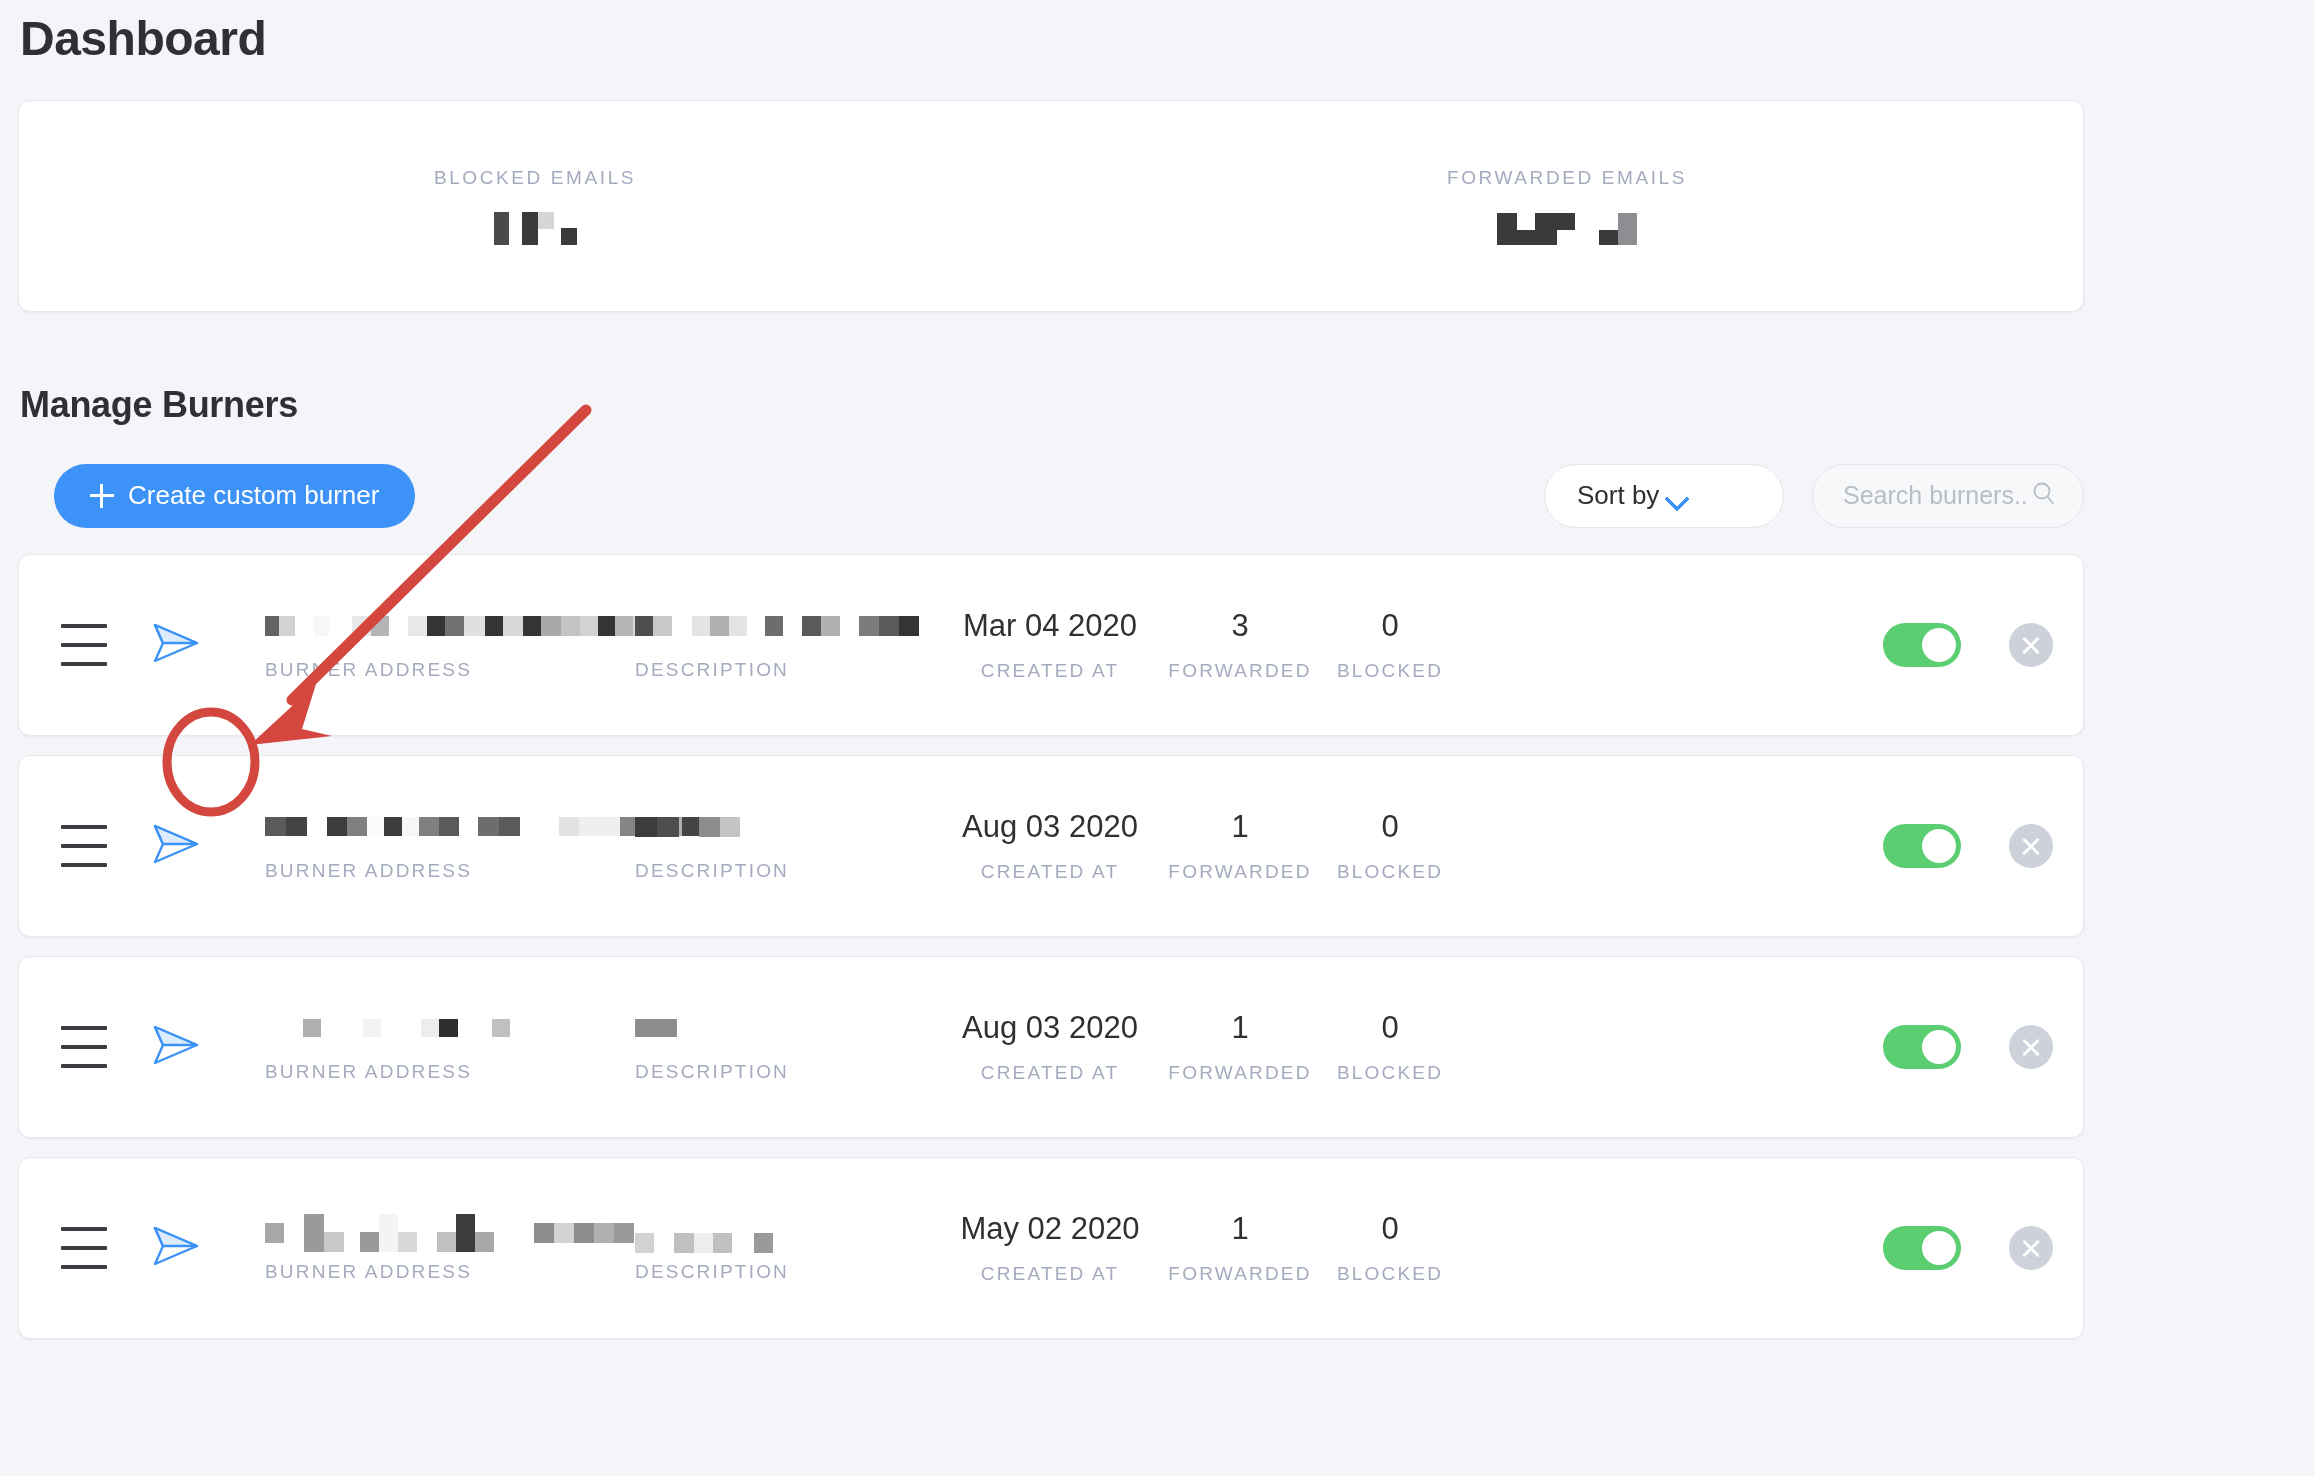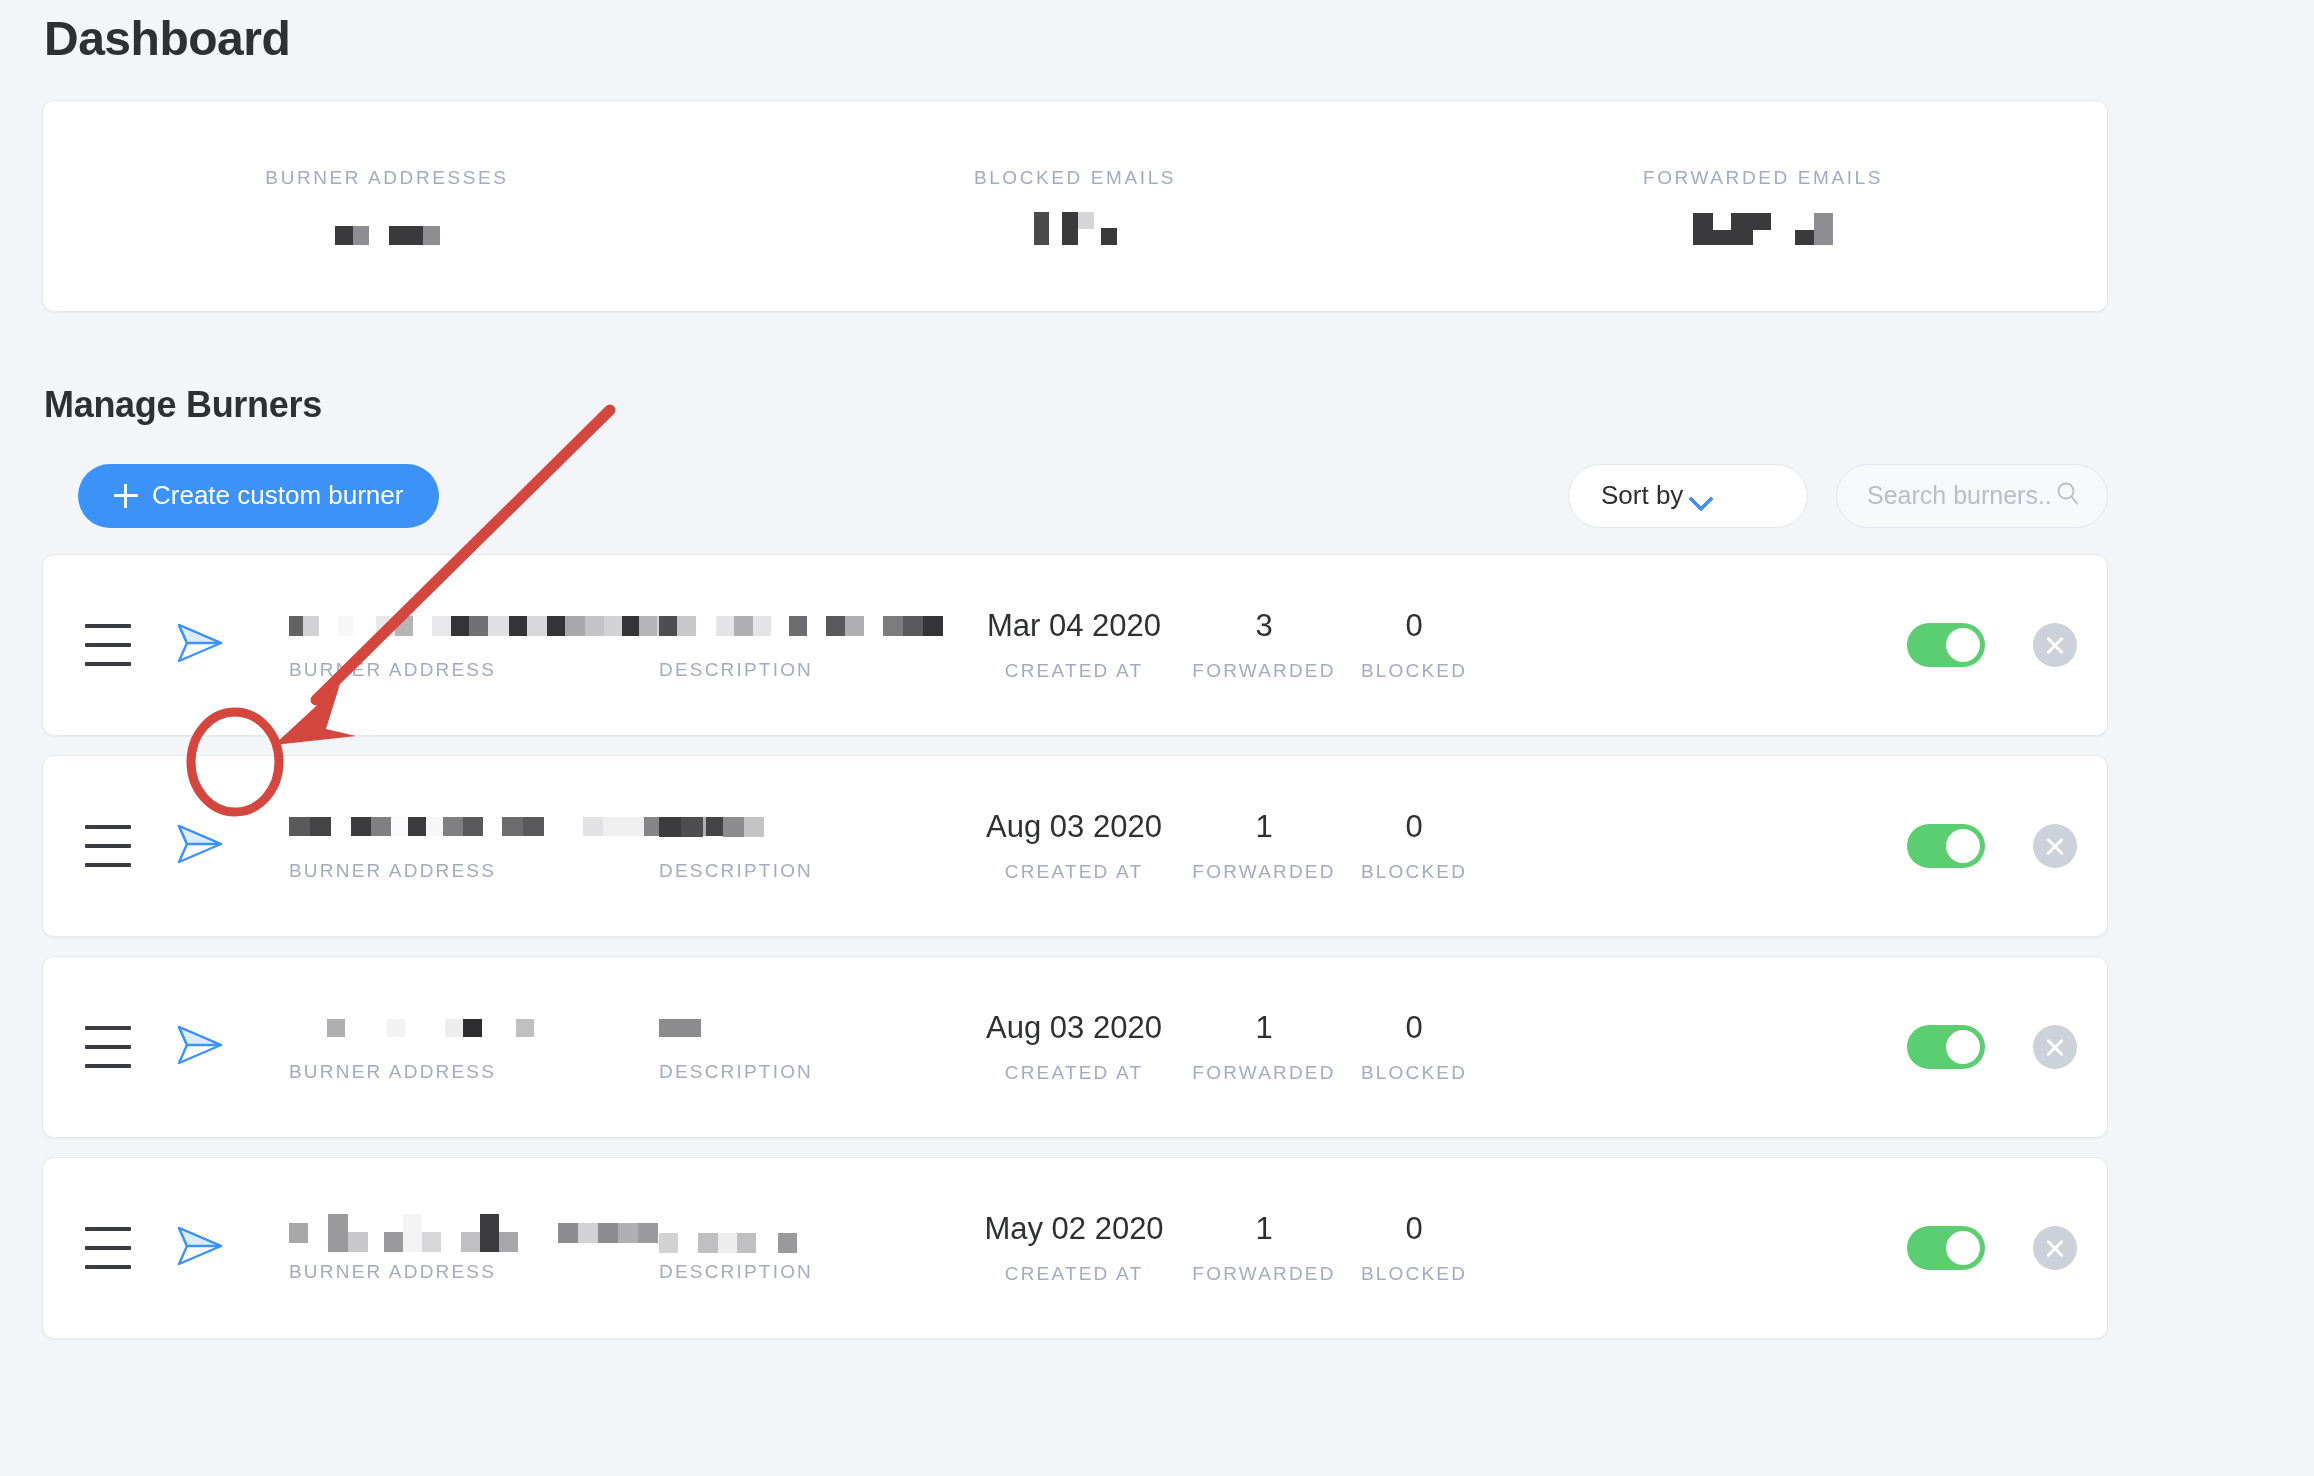--- a/index.html
+++ b/index.html
@@ -10,21 +10,20 @@
     background: #f4f5f8;
     font-family: "Liberation Sans", sans-serif;
     overflow: hidden;
   }
 
   .page {
     position: relative;
     width: 2102px;
     height: 1476px;
     padding: 0 18px;
-    margin-left: 24px;
   }
 
   
   .page-title {
     font-size: 48px;
     font-weight: 700;
     color: #2f3033;
     letter-spacing: -0.5px;
     padding-top: 10px;
     padding-left: 2px;
@@ -309,34 +308,20 @@
 </style>
 </head>
 <body>
 
 <div class="page">
 
   <h1 class="page-title">Dashboard</h1>
 
   <div class="stats-card">
 
-    <div class="stat">
-      <div class="stat-label">BURNER ADDRESSES</div>
-      <div class="stat-value-redacted">
-        <span class="mos">
-          <i style="width:18px;height:19px;background:#3a3a3c"></i>
-            <i style="width:16px;height:19px;background:#8e8e92"></i>
-        </span>
-        <span class="mos" style="margin-left:16px">
-          <i style="width:17px;height:19px;background:#3a3a3c"></i>
-            <i style="width:17px;height:19px;background:#3a3a3c"></i>
-            <i style="width:17px;height:19px;background:#8e8e92"></i>
-        </span>
-      </div>
-    </div>
 
     <div class="stat">
       <div class="stat-label">BLOCKED EMAILS</div>
       <div class="stat-value-redacted">
         <span class="mos">
           <i style="width:15px;height:33px;background:#4a4a4d"></i>
         </span>
         <span class="mos" style="margin-left:9px">
           <i style="width:16px;height:33px;background:#3a3a3c"></i>
             <i style="width:16px;height:17px;background:#d6d6d9;align-self:flex-start"></i>

